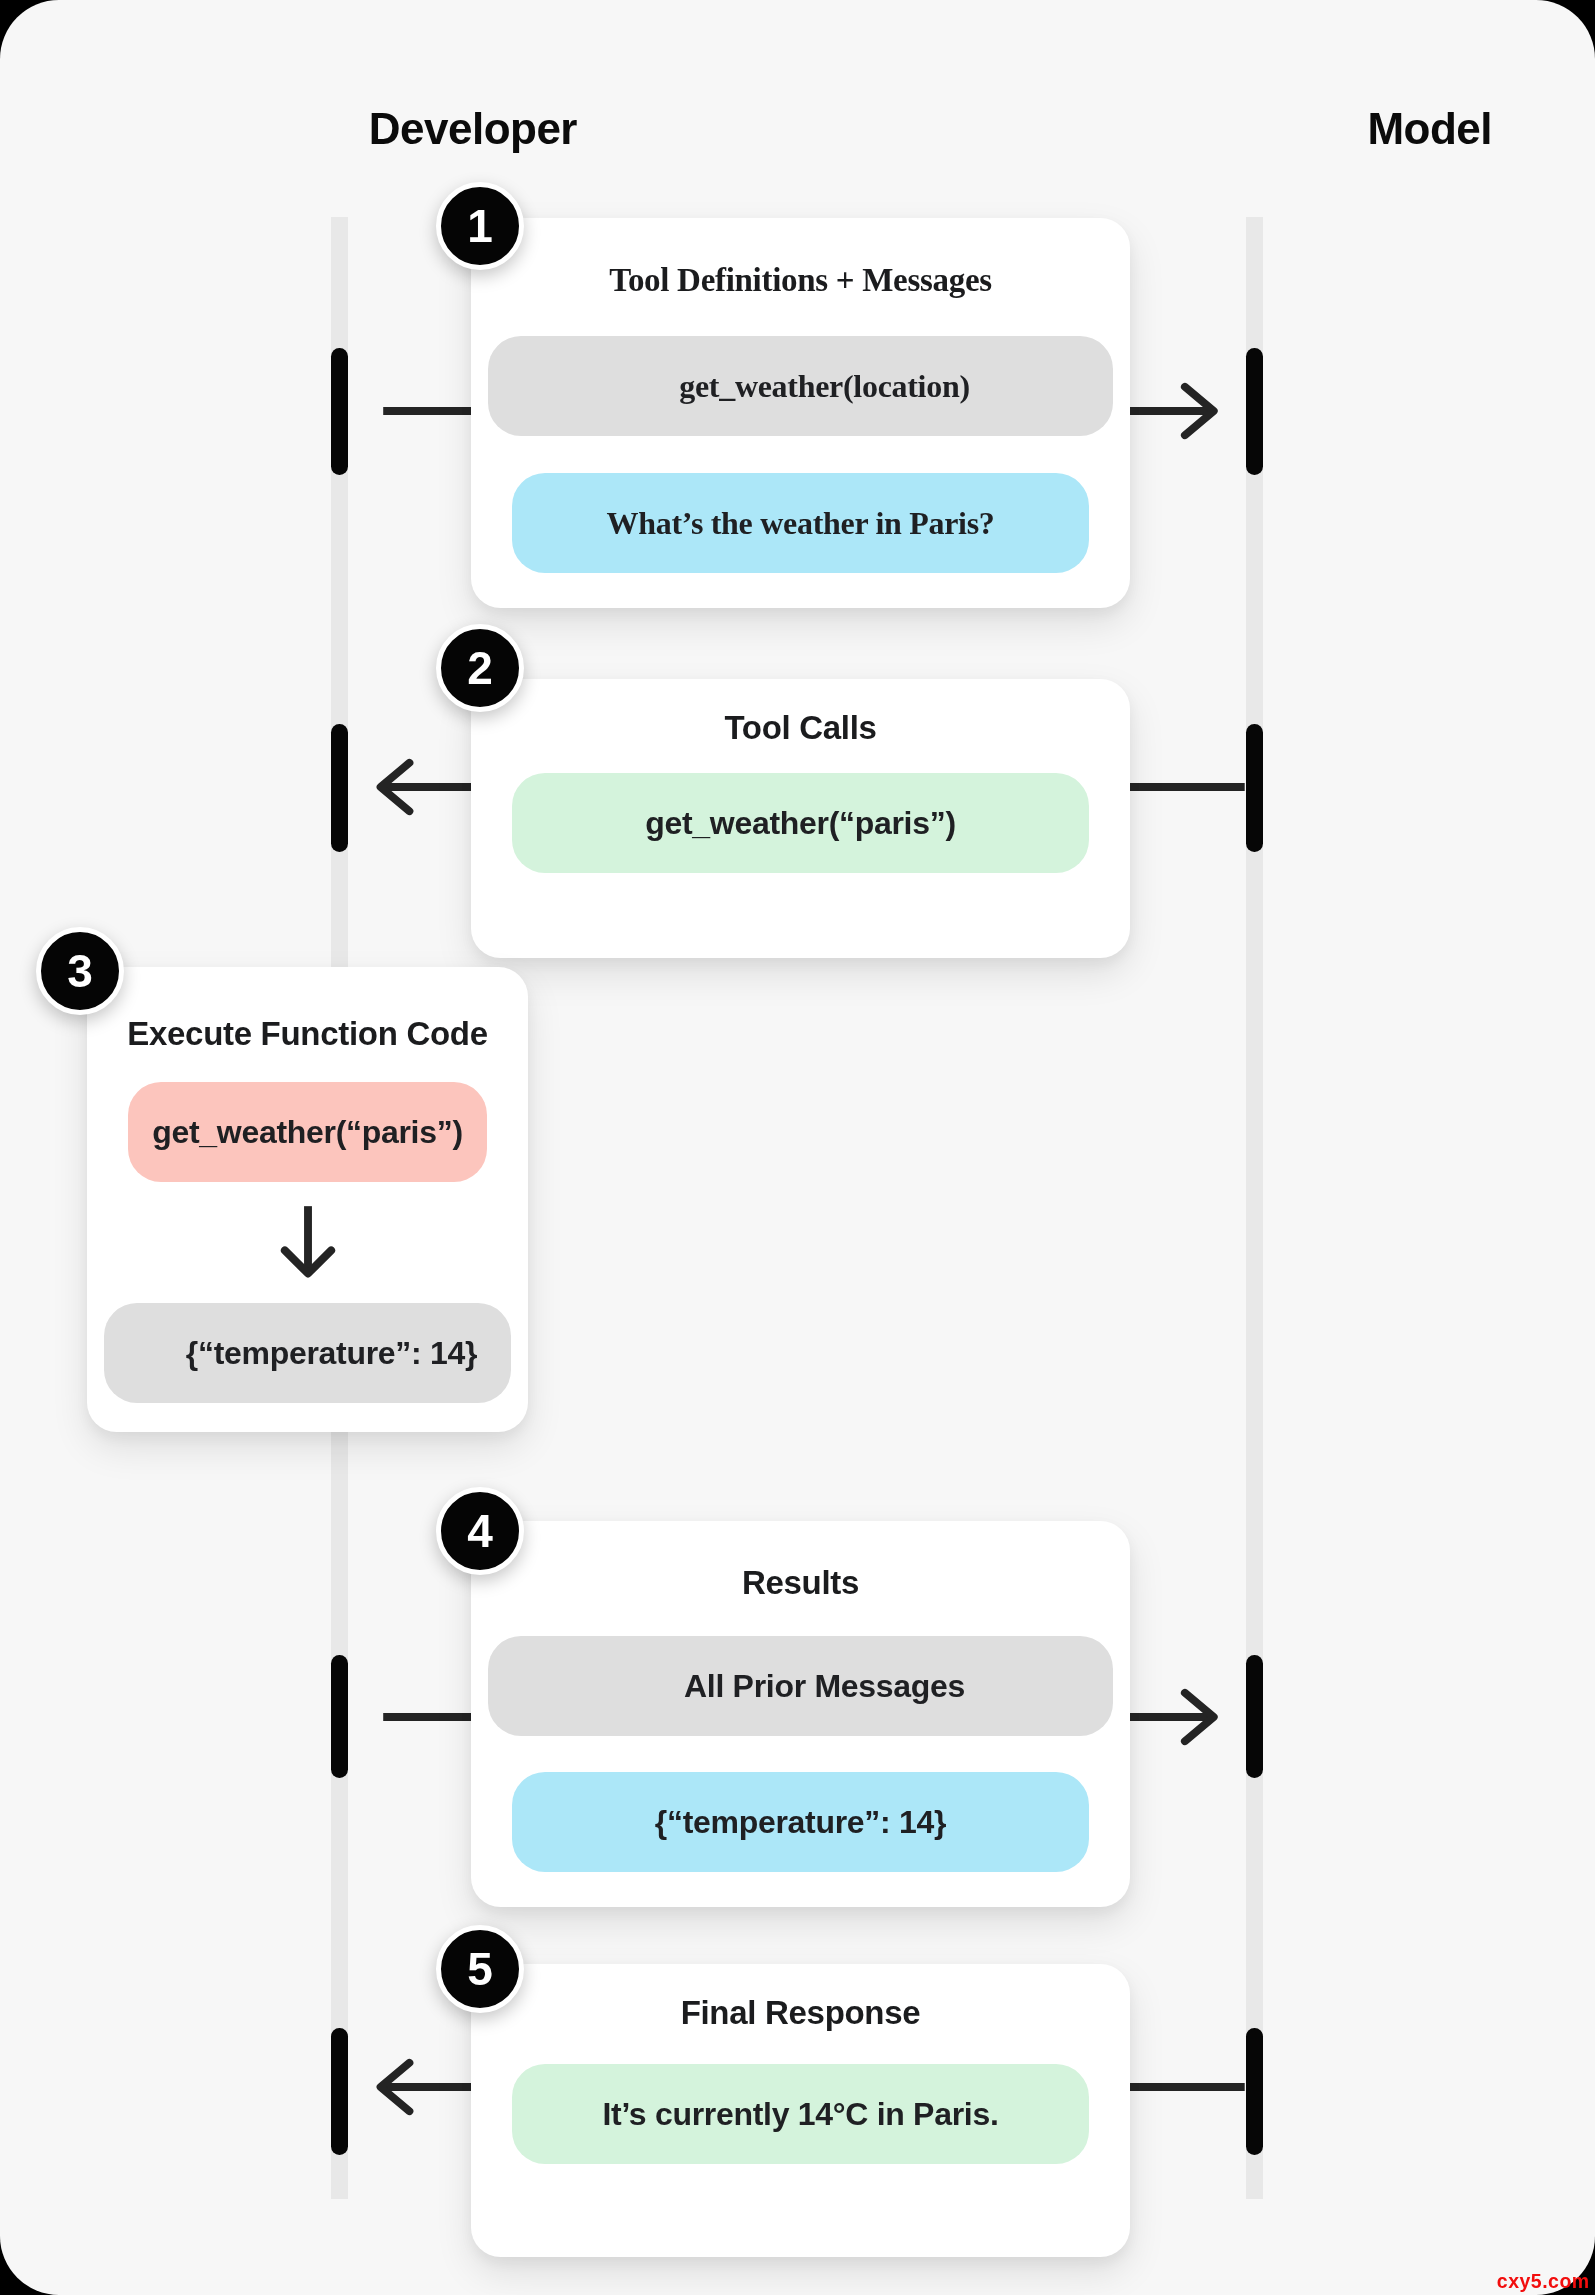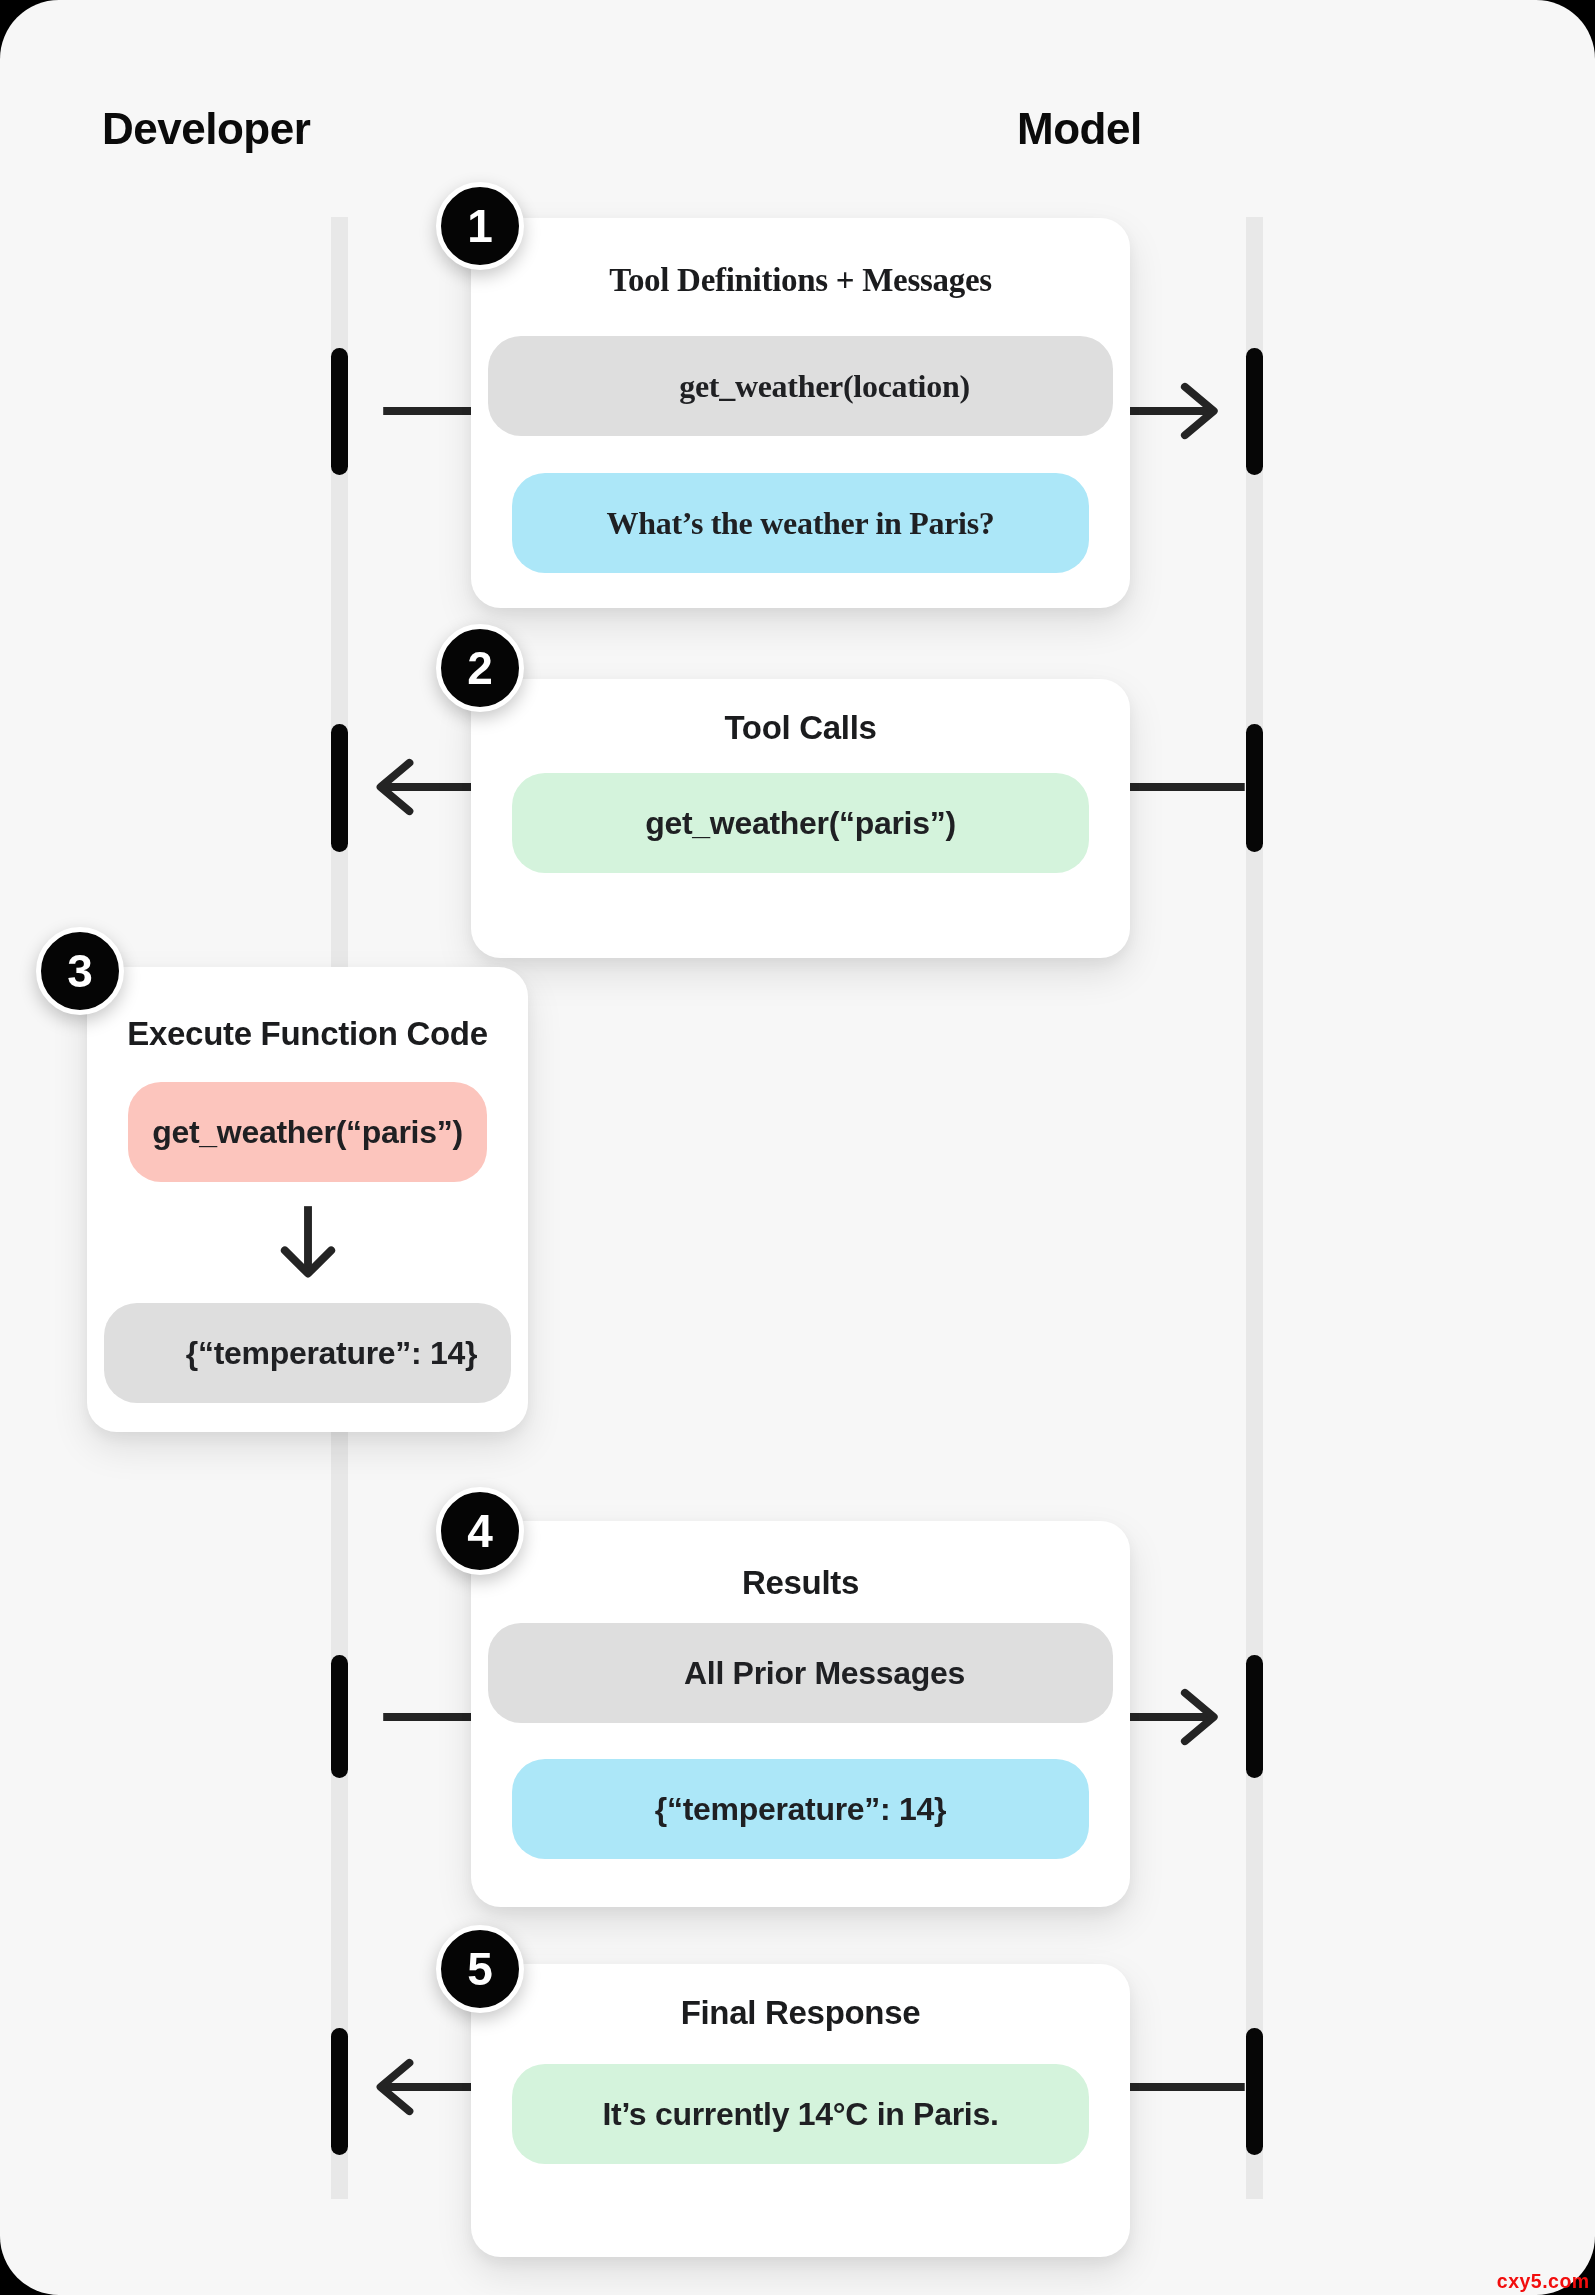--- a/index.html
+++ b/index.html
@@ -6,21 +6,21 @@
   body{
     width:1595px;height:2295px;position:relative;background:#000;
     font-family:"Liberation Sans","DejaVu Sans",sans-serif;
     -webkit-font-smoothing:antialiased;
   }
   .panel{
     position:absolute;inset:0;background:#f7f7f7;border-radius:59px;overflow:hidden;
   }
   
   .actor{
-    position:absolute;top:102px;width:475px;text-align:left;
+    position:absolute;top:102px;width:475px;text-align:right;
     font-size:44px;font-weight:700;color:#0b0b0b;letter-spacing:-0.5px;line-height:53px;
   }
   .actor-dev{left:102px;}
   .actor-model{left:1017px;}
   
   .lifeline{position:absolute;top:217px;width:17px;height:1982px;background:#e8e8e8;z-index:1;}
   .lifeline-dev{left:331px;}
   .lifeline-model{left:1246px;}
   
   .bar{position:absolute;width:17px;background:#060606;border-radius:8.4px;z-index:3;}
@@ -55,21 +55,21 @@
   .pill-red{background:#fcc5bd;}
   .card1{left:471px;top:218px;width:659px;height:390px;padding-top:44px;font-family:Liberation Serif, serif;}
   .card1 .pill{margin-top:37px;}
   .card2{left:471px;top:679px;width:659px;height:279px;padding-top:30px;}
   .card2 .pill{margin-top:27.4px;}
   .card3{left:74px;top:967px;width:441px;height:465px;padding-top:48px;margin-left:13px;}
   .card3 .pill-red{margin-top:30px;}
   .card3 .down-arrow{margin-top:21px;}
   .card3 .pill-gray{margin-top:21px;}
   .card4{left:471px;top:1521px;width:659px;height:386px;padding-top:43px;}
-  .card4 .pill-gray{margin-top:22px;}
+  .card4 .pill-gray{margin-top:35px;}
   .card4 .pill-blue{margin-top:36px;}
   .card5{left:471px;top:1964px;width:659px;height:293px;padding-top:30px;}
   .card5 .pill{margin-top:33px;}
   
   .badge{
     position:absolute;width:78px;height:78px;border-radius:50%;background:#050505;
     border:5.8px solid #ffffff;box-shadow:0 6.3px 17px rgba(0,0,0,.22);
     display:flex;align-items:center;justify-content:center;
     color:#ffffff;font-size:46px;font-weight:700;z-index:5;
   }

